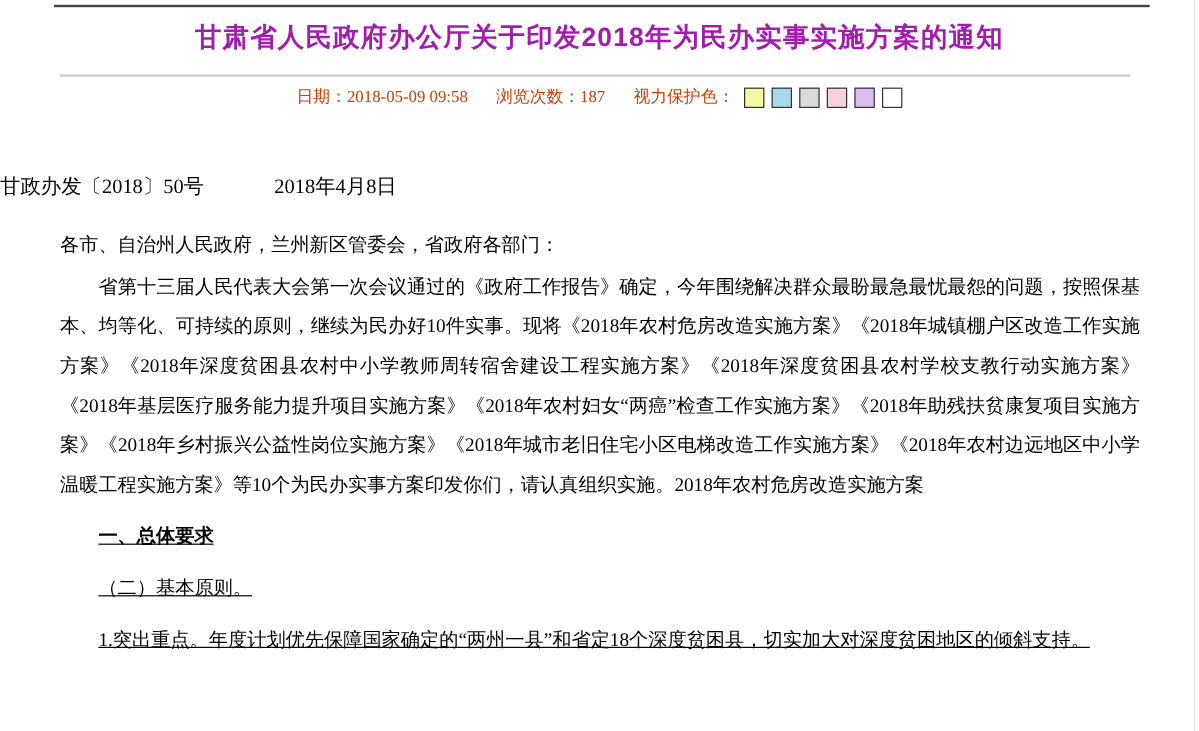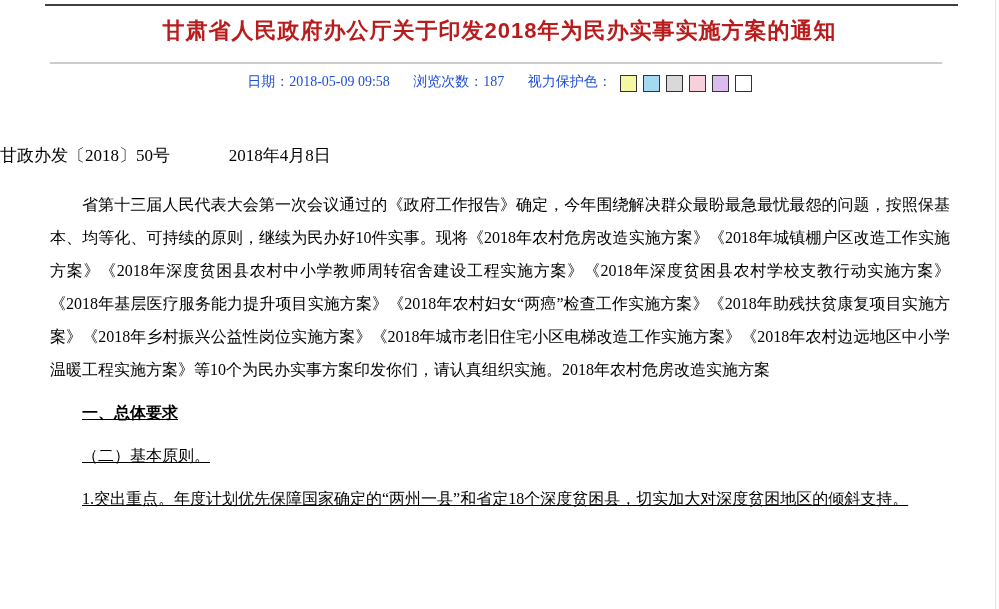--- a/index.html
+++ b/index.html
@@ -14,31 +14,31 @@
     background:#404040;
   }
   .right-edge {
     position:absolute; top:0; bottom:0; right:3px; width:1px;
     background:#e3e3e3;
   }
   .page-title {
     margin:0; padding-top:16px;
     text-align:center;
     font-family:"Liberation Sans","DejaVu Sans",sans-serif;
-    font-size:22px; font-weight:bold; color:#b91c1c;
+    font-size:22px; font-weight:bold; color:#a21caf;
     letter-spacing:1px;
   }
   .title-divider {
     position:absolute; top:62px; left:50px; width:892px; height:2px;
     background:#cccccc;
   }
   .meta-bar {
     margin-top:26px;
     text-align:center;
-    font-size:14px; color:#1d4ed8;
+    font-size:14px; color:#c2410c;
     height:20px; line-height:20px;
     white-space:nowrap;
   }
   .meta-item { margin:0 10px; }
   .swatch-row { display:inline-block; vertical-align:middle; margin-left:2px; }
   .swatch {
     display:inline-block; width:15px; height:15px;
     border:1px solid #333; margin-left:6px;
     vertical-align:middle; cursor:pointer;
   }
@@ -86,17 +86,18 @@
   <span class="meta-item"><span>浏览次数：</span><span>187</span></span>
   <span class="meta-item"><span>视力保护色：</span><span class="swatch-row"><span class="swatch" style="background: rgb(246, 247, 162);"></span><span class="swatch" style="background: rgb(165, 217, 240);"></span><span class="swatch" style="background: rgb(217, 217, 217);"></span><span class="swatch" style="background: rgb(248, 208, 220);"></span><span class="swatch" style="background: rgb(220, 187, 240);"></span><span class="swatch" style="background: rgb(255, 255, 255);"></span></span></span>
 </div>
 
 <div class="doc-line">
   <span>甘政办发〔2018〕50号</span>
   <span class="doc-date">2018年4月8日</span>
 </div>
 
 <div class="body-text">
+  <p class="salutation">各市、自治州人民政府，兰州新区管委会，省政府各部门：</p>
   <p class="para">省第十三届人民代表大会第一次会议通过的《政府工作报告》确定，今年围绕解决群众最盼最急最忧最怨的问题，按照保基本、均等化、可持续的原则，继续为民办好10件实事。现将《2018年农村危房改造实施方案》《2018年城镇棚户区改造工作实施方案》《2018年深度贫困县农村中小学教师周转宿舍建设工程实施方案》《2018年深度贫困县农村学校支教行动实施方案》《2018年基层医疗服务能力提升项目实施方案》《2018年农村妇女“两癌”检查工作实施方案》《2018年助残扶贫康复项目实施方案》《2018年乡村振兴公益性岗位实施方案》《2018年城市老旧住宅小区电梯改造工作实施方案》《2018年农村边远地区中小学温暖工程实施方案》等10个为民办实事方案印发你们，请认真组织实施。2018年农村危房改造实施方案</p>
   <p class="stand-line section-heading">一、总体要求</p>
   <p class="stand-line">（二）基本原则。</p>
   <p class="stand-line">1.突出重点。年度计划优先保障国家确定的“两州一县”和省定18个深度贫困县，切实加大对深度贫困地区的倾斜支持。</p>
 </div>
 
 </body></html>

